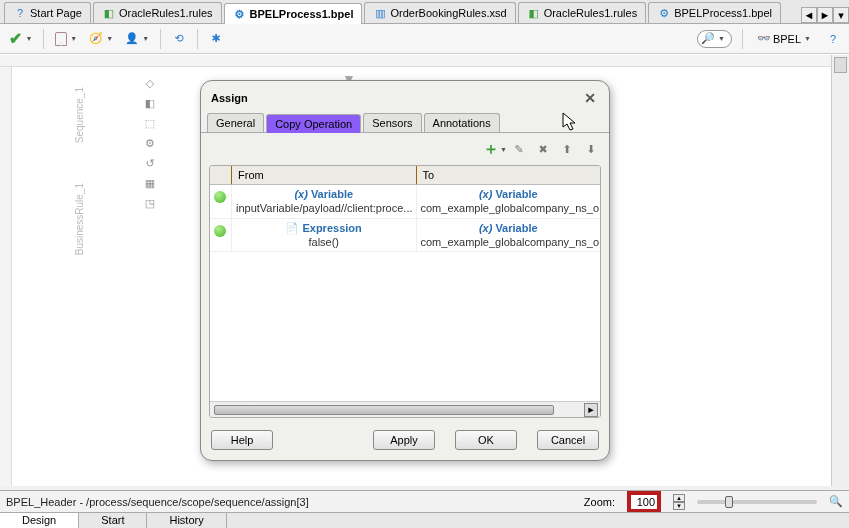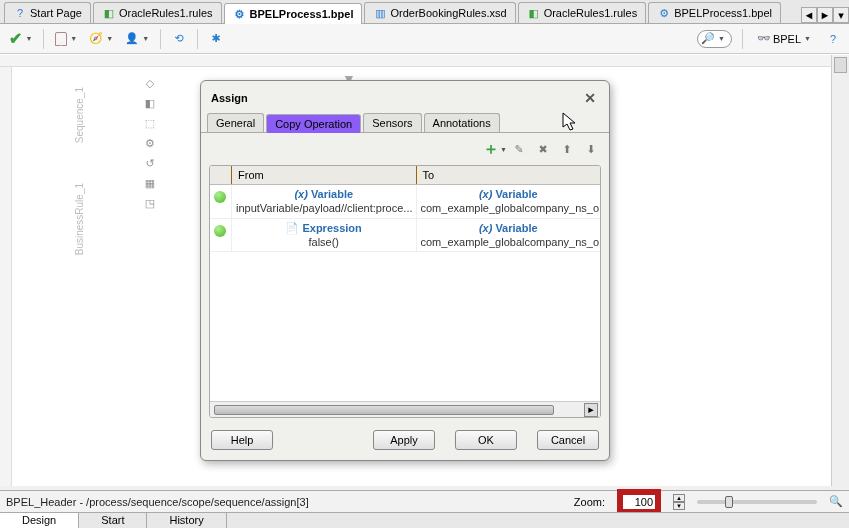--- a/index.html
+++ b/index.html
@@ -35,21 +35,21 @@
   
   
   .side-strip { position: absolute; left: 60px; top: 0; width: 14px; bottom: 0; display: flex; flex-direction: column; gap: 40px; align-items: center; padding-top: 20px; }
   .side-strip span { writing-mode: vertical-rl; transform: rotate(180deg); color: #bbb; font-size: 10px; }
   .side-icons { position: absolute; left: 130px; top: 8px; display: flex; flex-direction: column; gap: 4px; }
   .side-icons .ico { opacity: 0.45; width:16px; height:16px; }
   
   .canvas-arrow { position:absolute; left: 330px; top: 4px; color:#aaa; font-size:14px; }
   
   
-  .dialog { position: absolute; left: 200px; top: 80px; width: 410px; background: #f0f0ed; border: 1px solid #888; border-radius: 6px; box-shadow: 2px 3px 8px rgba(0,0,0,0.3); }
+  .dialog { position: absolute; left: 200px; top: 80px; width: 410px; background: #f0f0ed; border: 1px solid #888; border-radius: 12px; box-shadow: 2px 3px 8px rgba(0,0,0,0.3); }
   .dlg-title { padding: 8px 10px 4px; font-weight: bold; display: flex; align-items: center; }
   .dlg-close { margin-left: auto; width: 18px; height: 18px; display:flex; align-items:center; justify-content:center; cursor: pointer; color:#555; font-weight:bold; font-size:14px; }
   .dlg-tabs { display: flex; gap: 2px; padding: 2px 6px 0; border-bottom: 1px solid #aaa; }
   .dlg-tab { padding: 3px 8px; border: 1px solid #aaa; border-bottom: none; border-radius: 3px 3px 0 0; background: #e3e3e0; cursor: pointer; }
   .dlg-tab.active { background: #8b5cf6; position: relative; top: 1px; }
   .dlg-toolbar { display: flex; justify-content: flex-end; gap: 4px; padding: 6px 8px; }
   .dlg-tbtn { width: 20px; height: 20px; display:flex; align-items:center; justify-content:center; cursor:pointer; opacity: .5; }
   .dlg-tbtn.on { opacity: 1; }
   .dlg-table { margin: 0 8px; border: 1px solid #aaa; background: #fff; border-radius: 3px; overflow: hidden; }
   .dlg-th { display: flex; background: #eceae4; border-bottom: 1px solid #bbb; }
@@ -69,21 +69,21 @@
   .dlg-hscroll .arr { width: 14px; height: 14px; border:1px solid #888; background:#ddd; margin-left:auto; margin-right:2px; display:flex; align-items:center; justify-content:center; }
   .dlg-buttons { display: flex; gap: 20px; padding: 12px 10px 10px; }
   .dlg-buttons .spacer { flex: 1; }
   .dlg-btn { min-width: 62px; padding: 3px 10px; border: 1px solid #888; border-radius: 3px; background: linear-gradient(#fafafa,#e0e0e0); cursor: pointer; text-align: center; }
   
   
   .status { position: absolute; left:0; right:0; bottom: 16px; height: 22px; border-top: 1px solid #aaa; background: #f2f2f2; display: flex; align-items: center; padding: 0 6px; gap: 8px; }
   .status .spath { flex: 0 1 auto; color: #222; white-space: nowrap; }
   .status .spacer { flex: 1; }
   .zoom-ctl { display: flex; align-items: center; gap: 12px; }
-  .zoom-ctl input[type=text] { width: 44px; border: 6px solid #b91c1c; padding: 1px 2px; text-align:right; background:#fff; }
+  .zoom-ctl input[type=text] { width: 34px; border: 4px solid #b91c1c; padding: 1px 2px; text-align:right; background:#fff; }
   .spin { display: flex; flex-direction: column; }
   .spin div { width: 12px; height: 8px; border: 1px solid #888; background:#eee; font-size:7px; line-height:6px; text-align:center; cursor:pointer; }
   .slider { width: 120px; height: 4px; background: #ccc; position: relative; border-radius: 2px; }
   .slider .knob { position: absolute; top: -4px; left: 28px; width: 8px; height: 12px; background: #e0e0e0; border: 1px solid #666; border-radius: 2px; }
   
   
   .bottom-tabs { position: absolute; left:0; bottom:0; height:16px; display:flex; border-top:1px solid #aaa; background:#e8e8e8; width:100%; }
   .bottom-tab { padding: 1px 22px; border-right: 1px solid #aaa; cursor: pointer; }
   .bottom-tab.active { background:#fff; }
   

